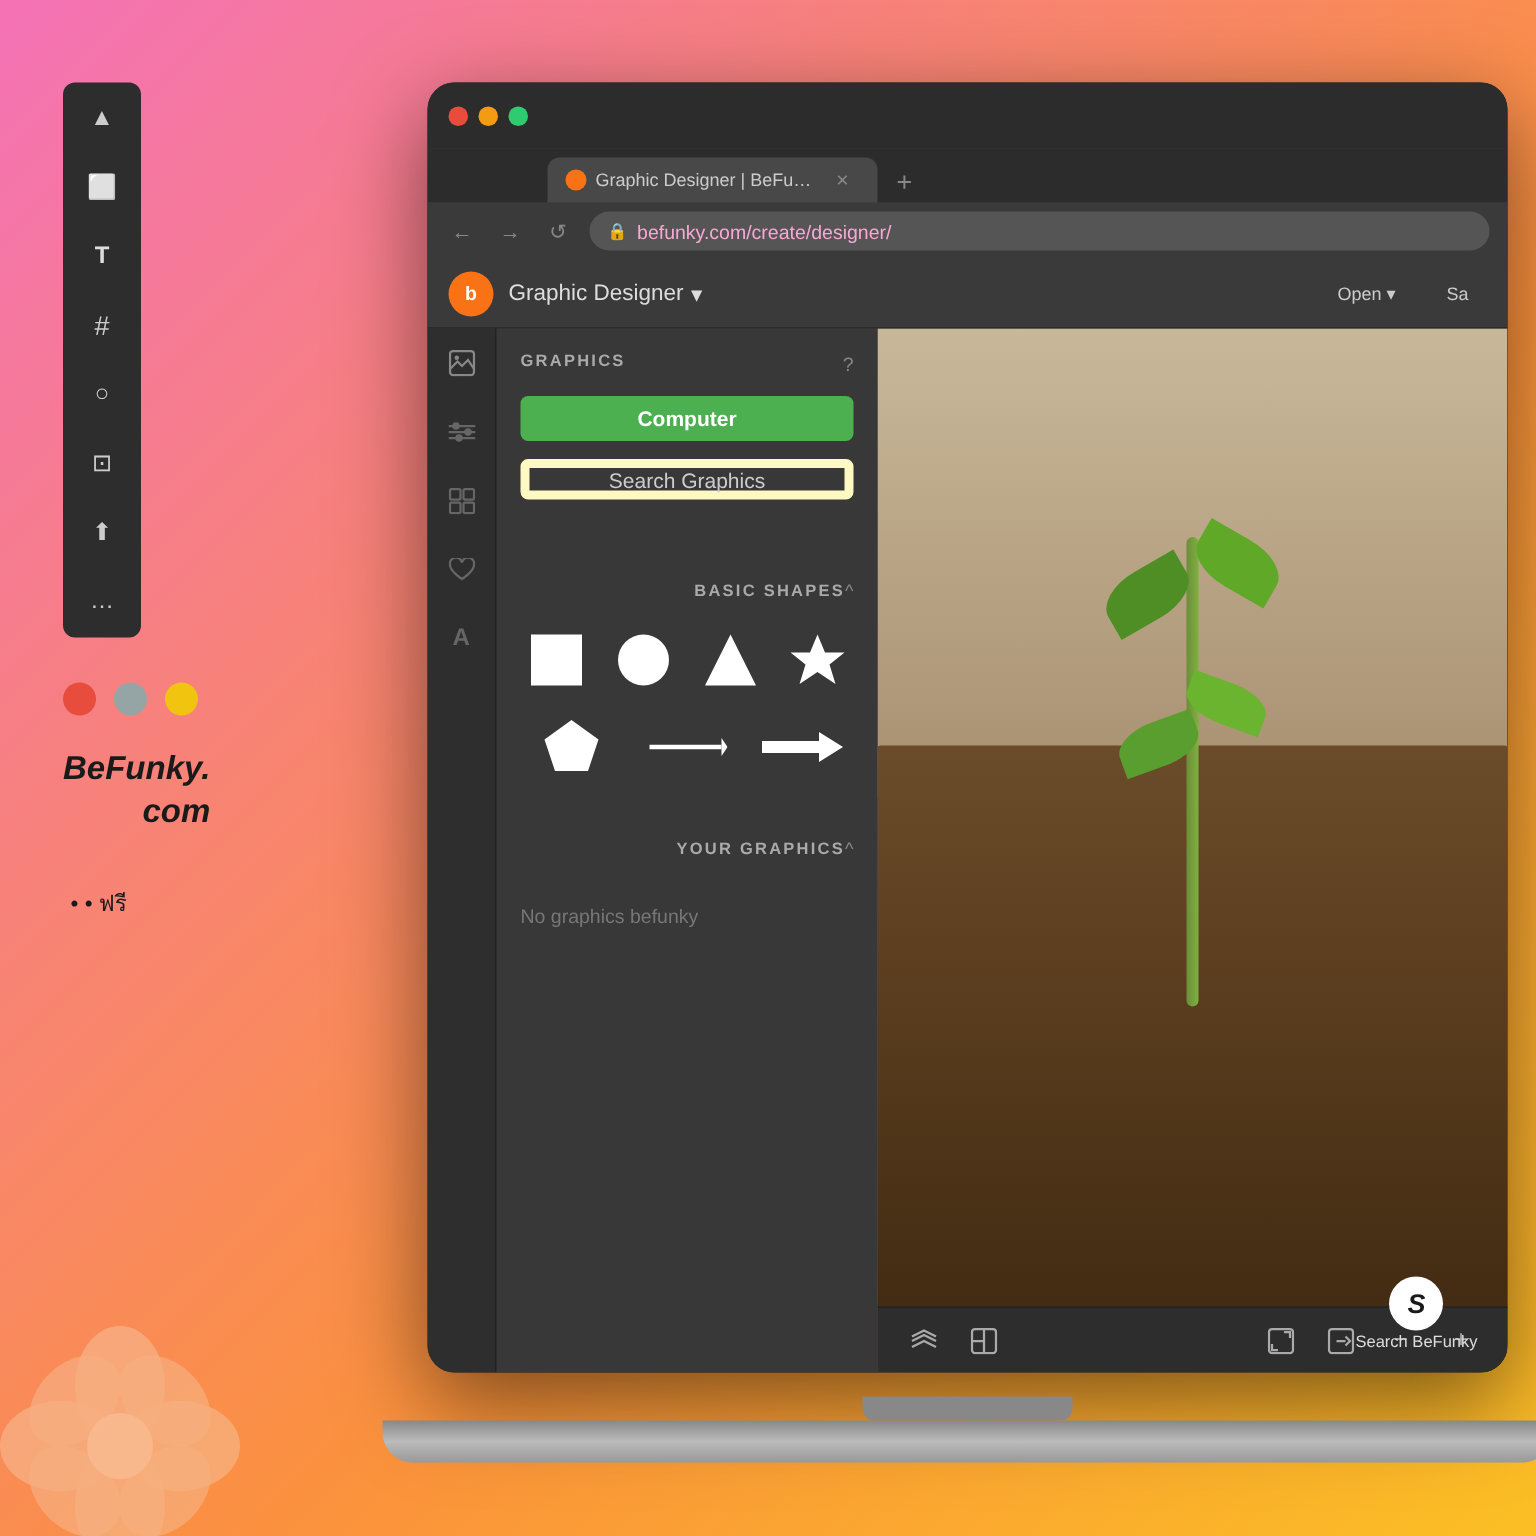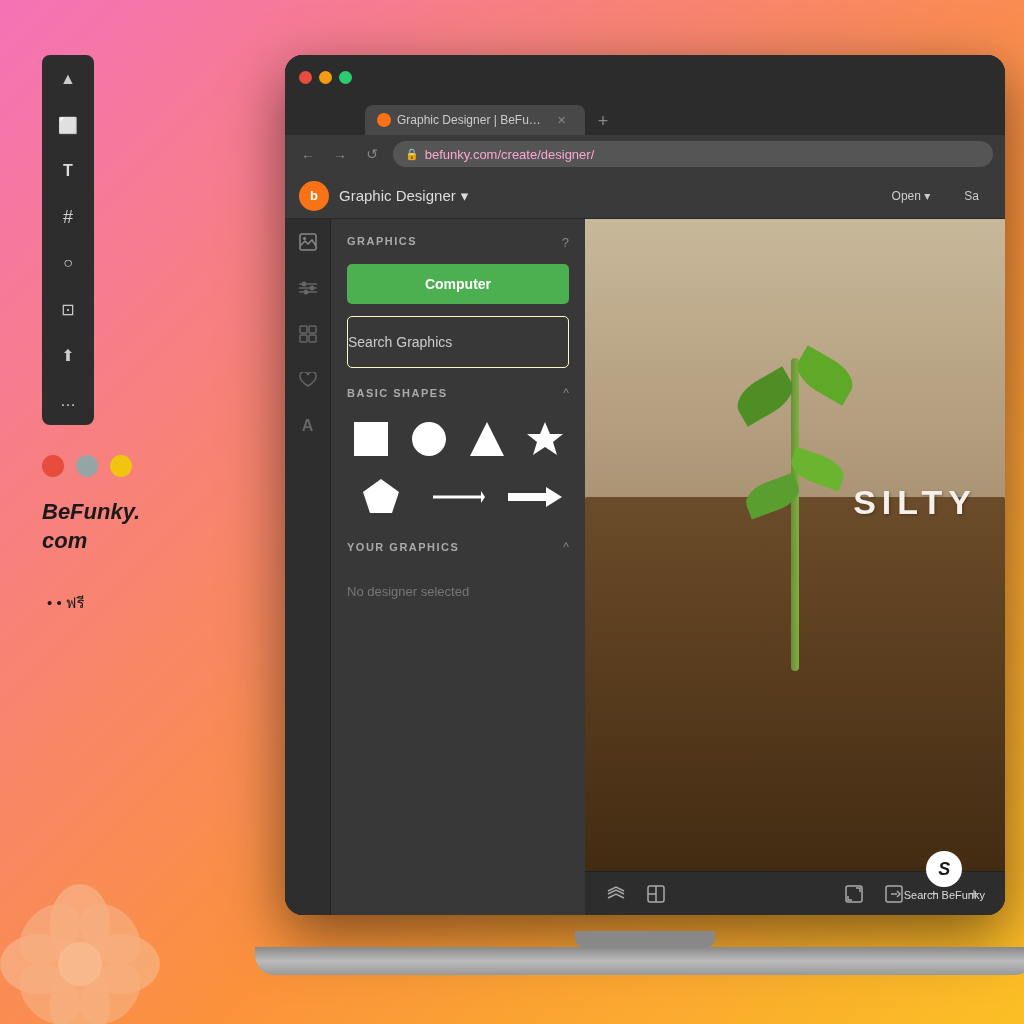--- a/index.html
+++ b/index.html
@@ -55,20 +55,21 @@
     
     .befunky-text {
       position: absolute;
       left: 42px;
       top: 498px;
       font-size: 22px;
       font-weight: 900;
       font-style: italic;
       color: #1a1a1a;
       line-height: 1.3;
+      text-align: right;
     }
 
     
     .bullet-list {
       position: absolute;
       left: 42px;
       top: 590px;
       font-size: 15px;
       color: #1a1a1a;
       line-height: 1.7;
@@ -344,45 +345,46 @@
       font-size: 13px;
       cursor: pointer;
     }
 
     .btn-computer {
       width: 100%;
       background: #4caf50;
       color: white;
       border: none;
       border-radius: 5px;
-      height: 40px;
+      height: 30px;
       font-size: 14px;
       font-weight: 600;
       cursor: pointer;
       margin-bottom: 12px;
     }
 
     .btn-search {
       width: 100%;
       background: transparent;
       color: #ccc;
-      border: 1px solid #fef9c3;
+      border: 6px solid #fef9c3;
       border-radius: 5px;
-      height: 52px;
+      height: 27px;
       font-size: 14px;
       cursor: pointer;
-      text-align: left;
+      text-align: center;
       margin-bottom: 18px;
     }
 
     .section-header {
       display: flex;
       align-items: center;
-      justify-content: space-between;
+      justify-content: flex-end;
       margin-bottom: 14px;
+      margin-top: 36px;
     }
     .section-title {
       color: #aaa;
       font-size: 11px;
       font-weight: bold;
       letter-spacing: 1.5px;
       text-transform: uppercase;
     }
     .section-chevron {
       color: #888;
@@ -787,36 +789,35 @@
               </svg>
           </div>
         </div>
 
         
         <div class="your-graphics-section">
           <div class="section-header">
             <span class="section-title">YOUR GRAPHICS</span>
             <span class="section-chevron">^</span>
           </div>
-          <div class="no-graphics">No designer selected</div>
+          <div class="no-graphics">No graphics befunky</div>
         </div>
       </div>
 
       <div class="canvas-area">
         <div class="canvas-image">
           <div class="plant-scene">
             <div class="sky-layer"></div>
             <div class="soil-layer"></div>
             <div class="plant-stem"></div>
             <div class="leaf-left"></div>
             <div class="leaf-right"></div>
             <div class="leaf-top-left"></div>
             <div class="leaf-top-right"></div>
           </div>
-          <div class="silty-text">SILTY</div>
 
           <div class="bottom-toolbar">
             <div class="bottom-icon">
               <svg width="18" height="18" viewBox="0 0 18 18">
                   <polyline points="1,9 9,5 17,9" fill="none" stroke="#aaa" stroke-width="1.5"></polyline>
                   <polyline points="1,13 9,9 17,13" fill="none" stroke="#aaa" stroke-width="1.5"></polyline>
                   <polyline points="1,6 9,2 17,6" fill="none" stroke="#aaa" stroke-width="1.5"></polyline>
                 </svg>
             </div>
             <div class="bottom-icon">

